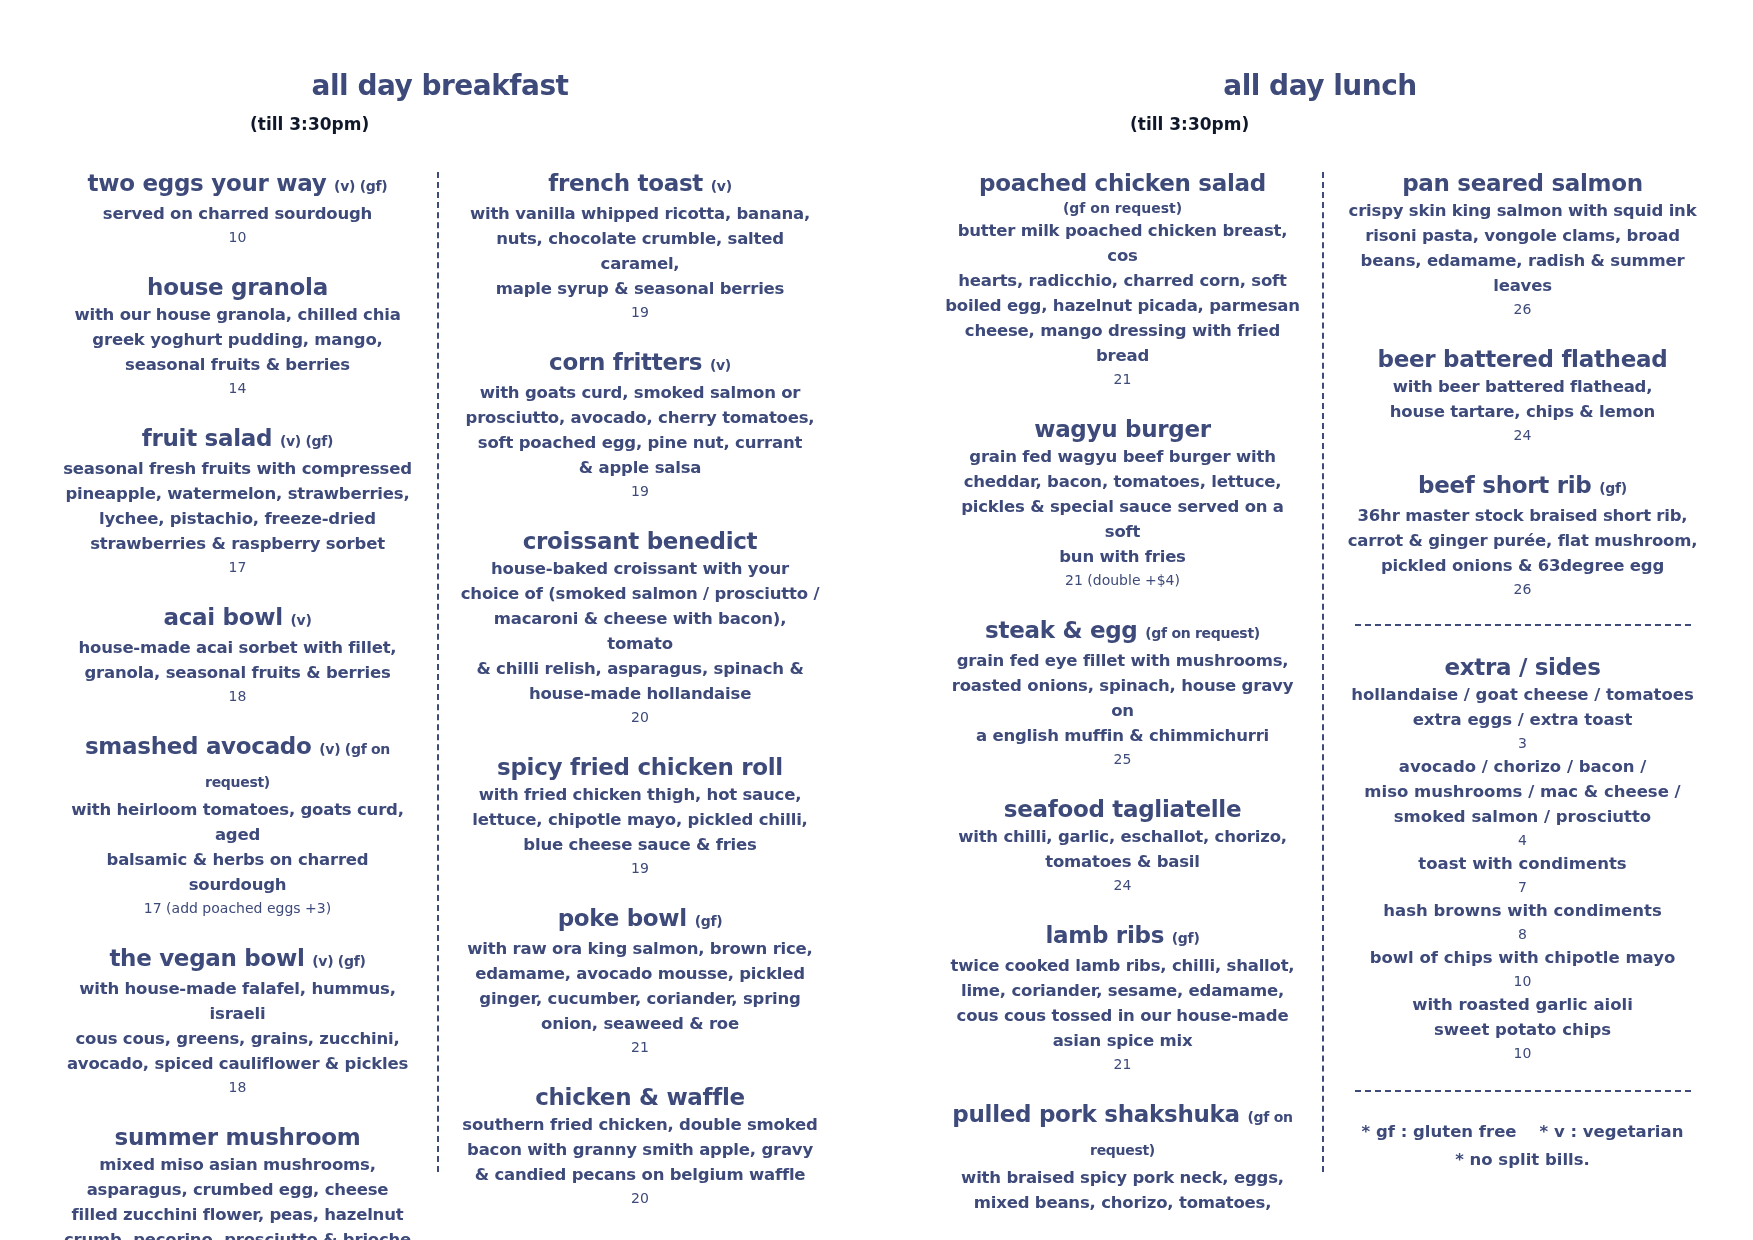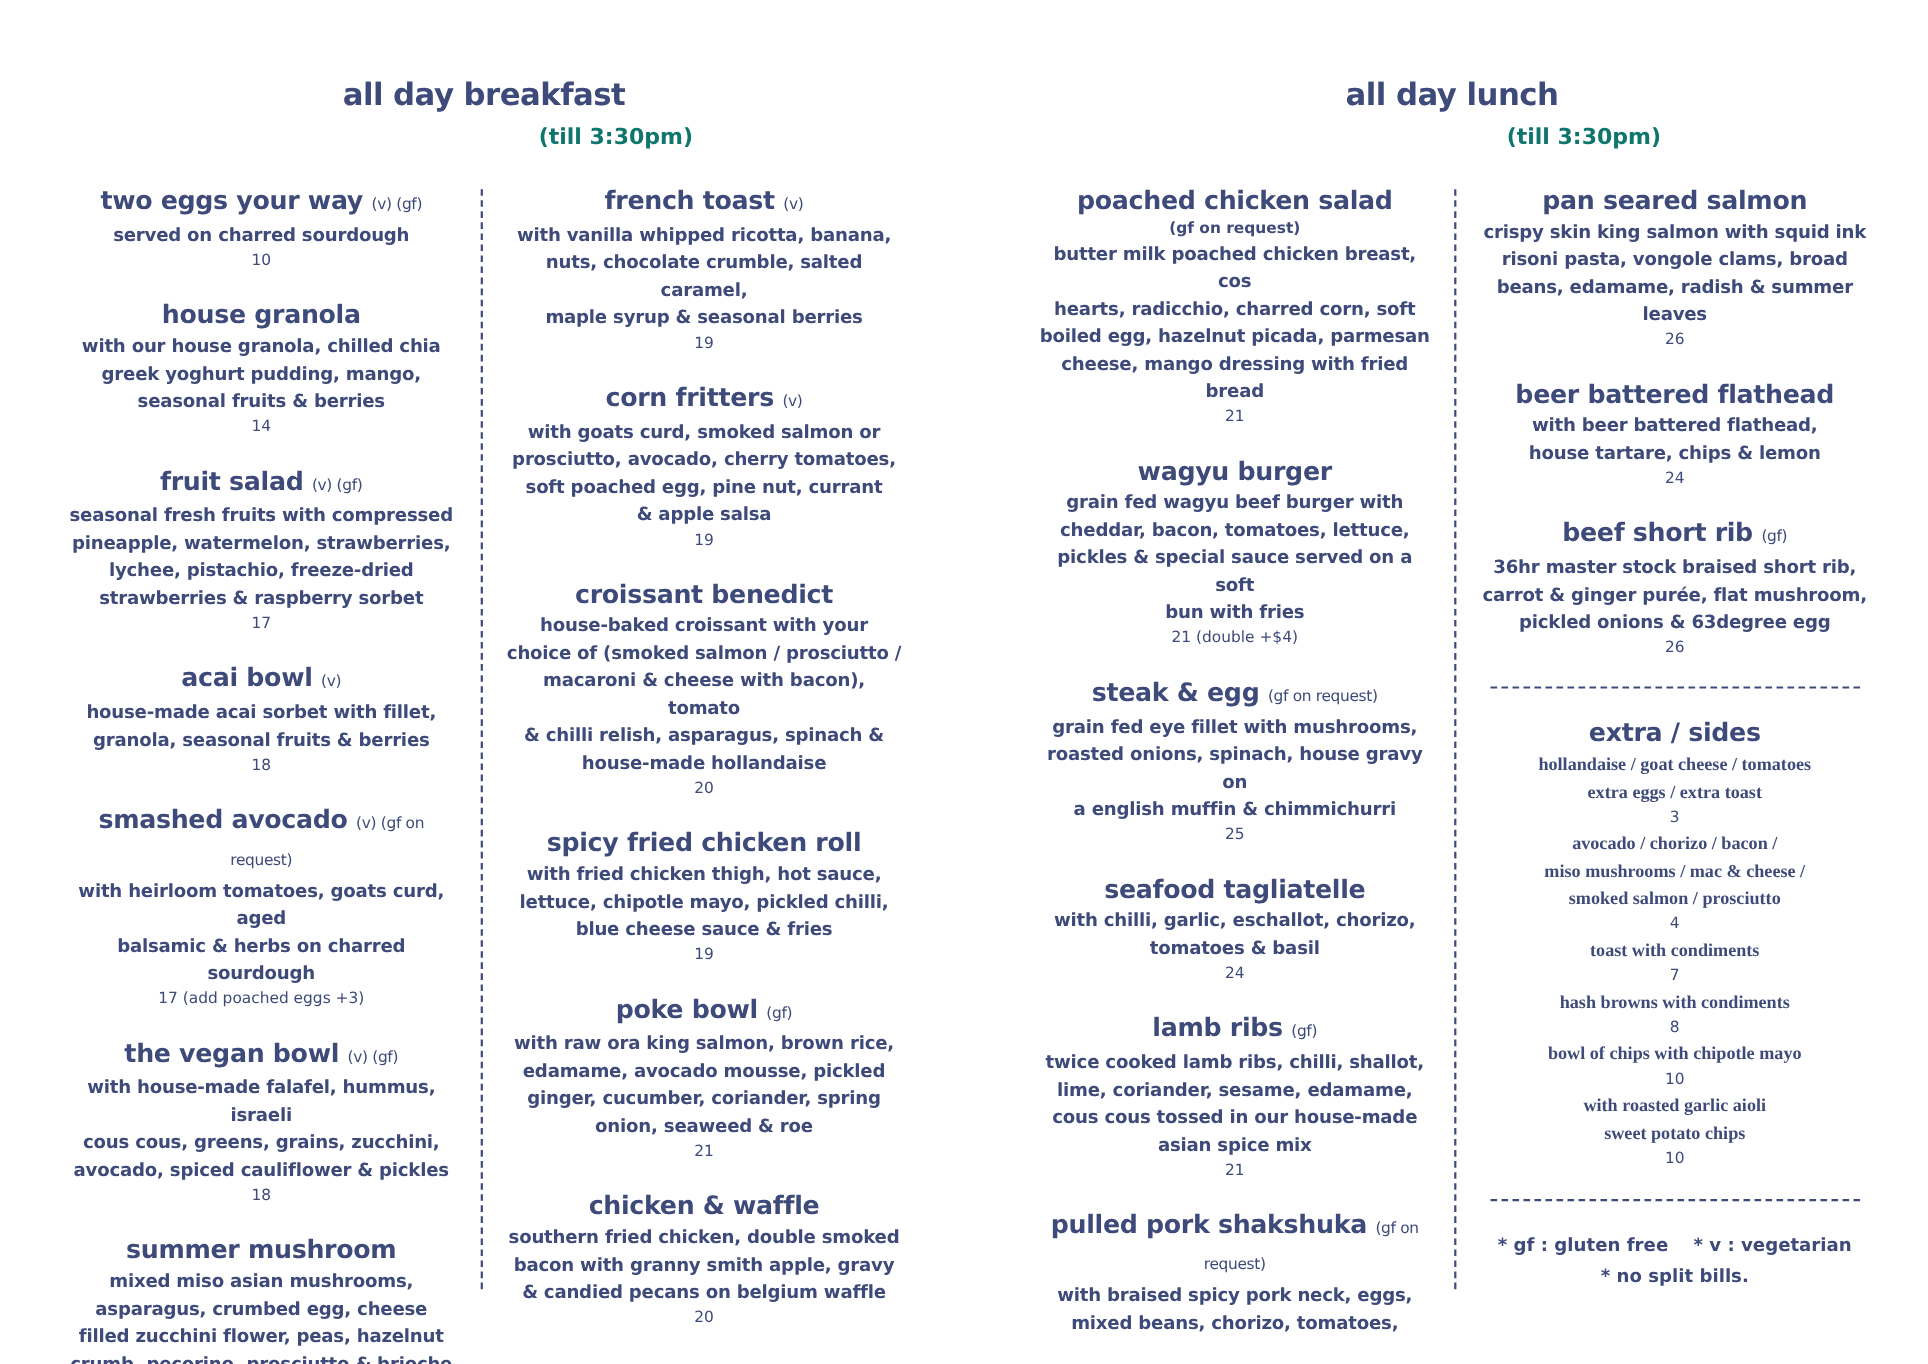--- a/index.html
+++ b/index.html
@@ -5,41 +5,41 @@
     html, body { margin:0; padding:0; background:#ffffff; }
     body {
       width:1753px; height:1240px; position:relative; overflow:hidden;
       font-family:"DejaVu Sans", sans-serif; color:#3d4a7a;
     }
     .panel-title {
       position:absolute; text-align:center; font-weight:bold;
       font-size:28px; letter-spacing:-0.5px; color:#3d4a7a; line-height:40px;
     }
     .panel-sub {
-      position:absolute; text-align:right; font-size:20px; font-weight:bold;
-      color:#0f766e; line-height:20px;
+      position:absolute; text-align:left; font-size:17px; font-weight:bold;
+      color:#0f172a; line-height:20px;
     }
     .col {
       position:absolute; top:168px; text-align:center;
     }
     .item { margin-bottom:24px; }
     .item-name {
       font-weight:bold; font-size:23px; line-height:30px; letter-spacing:-0.3px;
     }
-    .tag { font-size:14px; font-weight:normal; }
+    .tag { font-size:14px; font-weight:bold; }
     .tag-line { font-size:14px; font-weight:bold; line-height:20px; display:block; }
     .desc { font-size:16.5px; font-weight:bold; line-height:25px; letter-spacing:-0.2px; }
     .price { font-size:14px; line-height:22px; font-weight:normal; }
     .vdash {
       position:absolute; width:0; border-left:2px dashed #3d4a7a;
     }
     .hdash {
       height:0; border-top:2px dashed #3d4a7a; margin:18px auto 26px auto; width:336px;
     }
-    .sides-line { font-size:16.5px; font-weight:bold; line-height:25px;font-family:Liberation Serif, serif; }
+    .sides-line { font-size:16.5px; font-weight:bold; line-height:25px; }
     .notes { font-size:16.5px; font-weight:bold; line-height:28px; }
   </style>
 </head>
 <body>
 
 <div class="panel-title" style="left:250px; top:66px; width:380px;">all day breakfast</div>
 <div class="panel-sub" style="left:250px; top:114px; width:380px;">(till 3:30pm)</div>
 
 <div class="panel-title" style="left:1130px; top:66px; width:380px;">all day lunch</div>
 <div class="panel-sub" style="left:1130px; top:114px; width:380px;">(till 3:30pm)</div>

